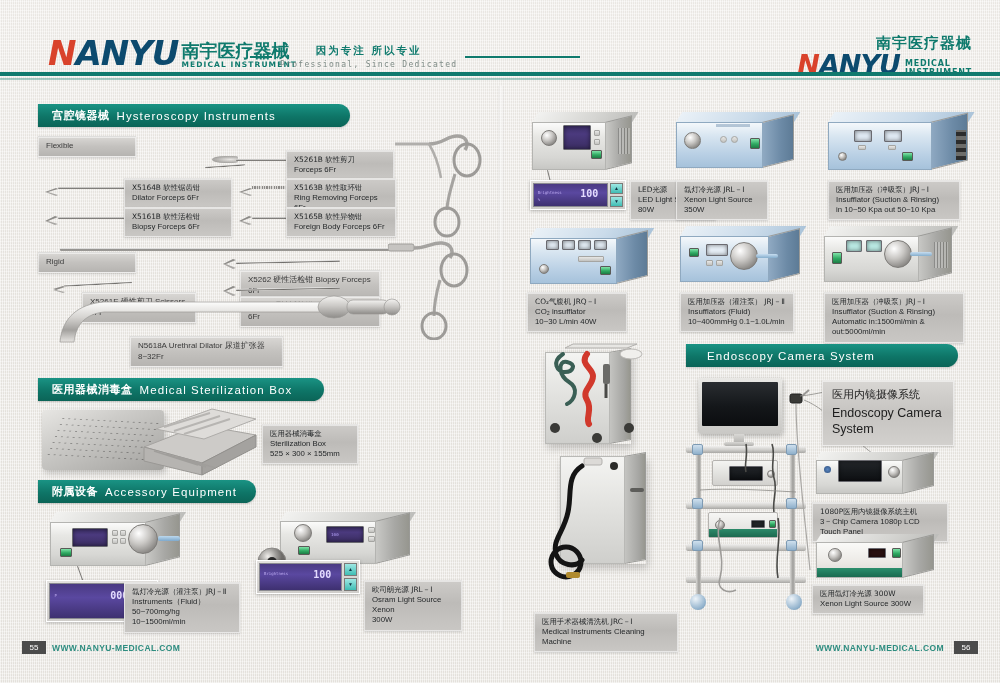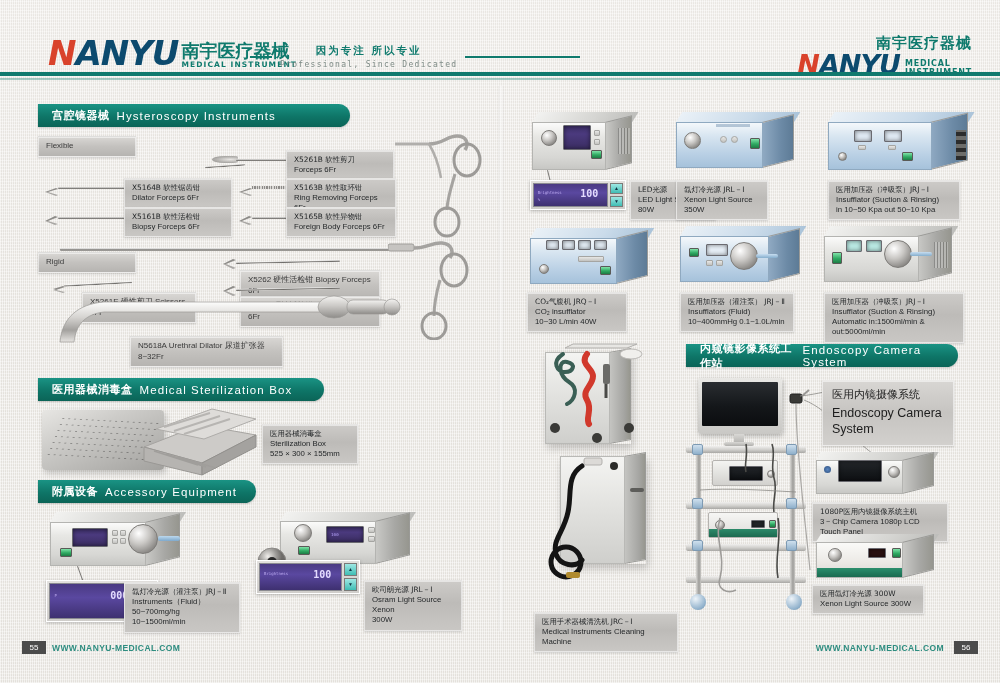--- a/index.html
+++ b/index.html
@@ -770,21 +770,20 @@
     <rect x="100" y="38" width="14" height="4" rx="2" fill="#5d5d5a"></rect>
     <rect x="36" y="122" width="14" height="6" rx="2" fill="#b08a2d"></rect>
   </svg>
 </div>
 <div class="plate" style="left:534px; top:588px; width:144px;margin-top:24px;">
   <span class="cn">医用手术器械清洗机  JRC－Ⅰ</span>
   <span class="en">Medical Instruments Cleaning Machine</span>
 </div>
 
 <div class="banner" style="left:686px; top:344px; width:272px; border-radius:0 12px 12px 0;">
-  <span class="b-cn">内窥镜影像系统工作站</span>
   <span class="b-en">Endoscopy Camera System</span>
 </div>
 
 <div id="trolley">
   <div class="monitor-frame" style="left:12px; top:0; width:84px; height:56px;">
     <div class="mscreen"></div>
   </div>
   <div class="monitor-stand" style="left:48px; top:56px; width:10px; height:10px;"></div>
   <div class="monitor-stand" style="left:38px; top:64px; width:30px; height:4px; border-radius:2px;"></div>
 

